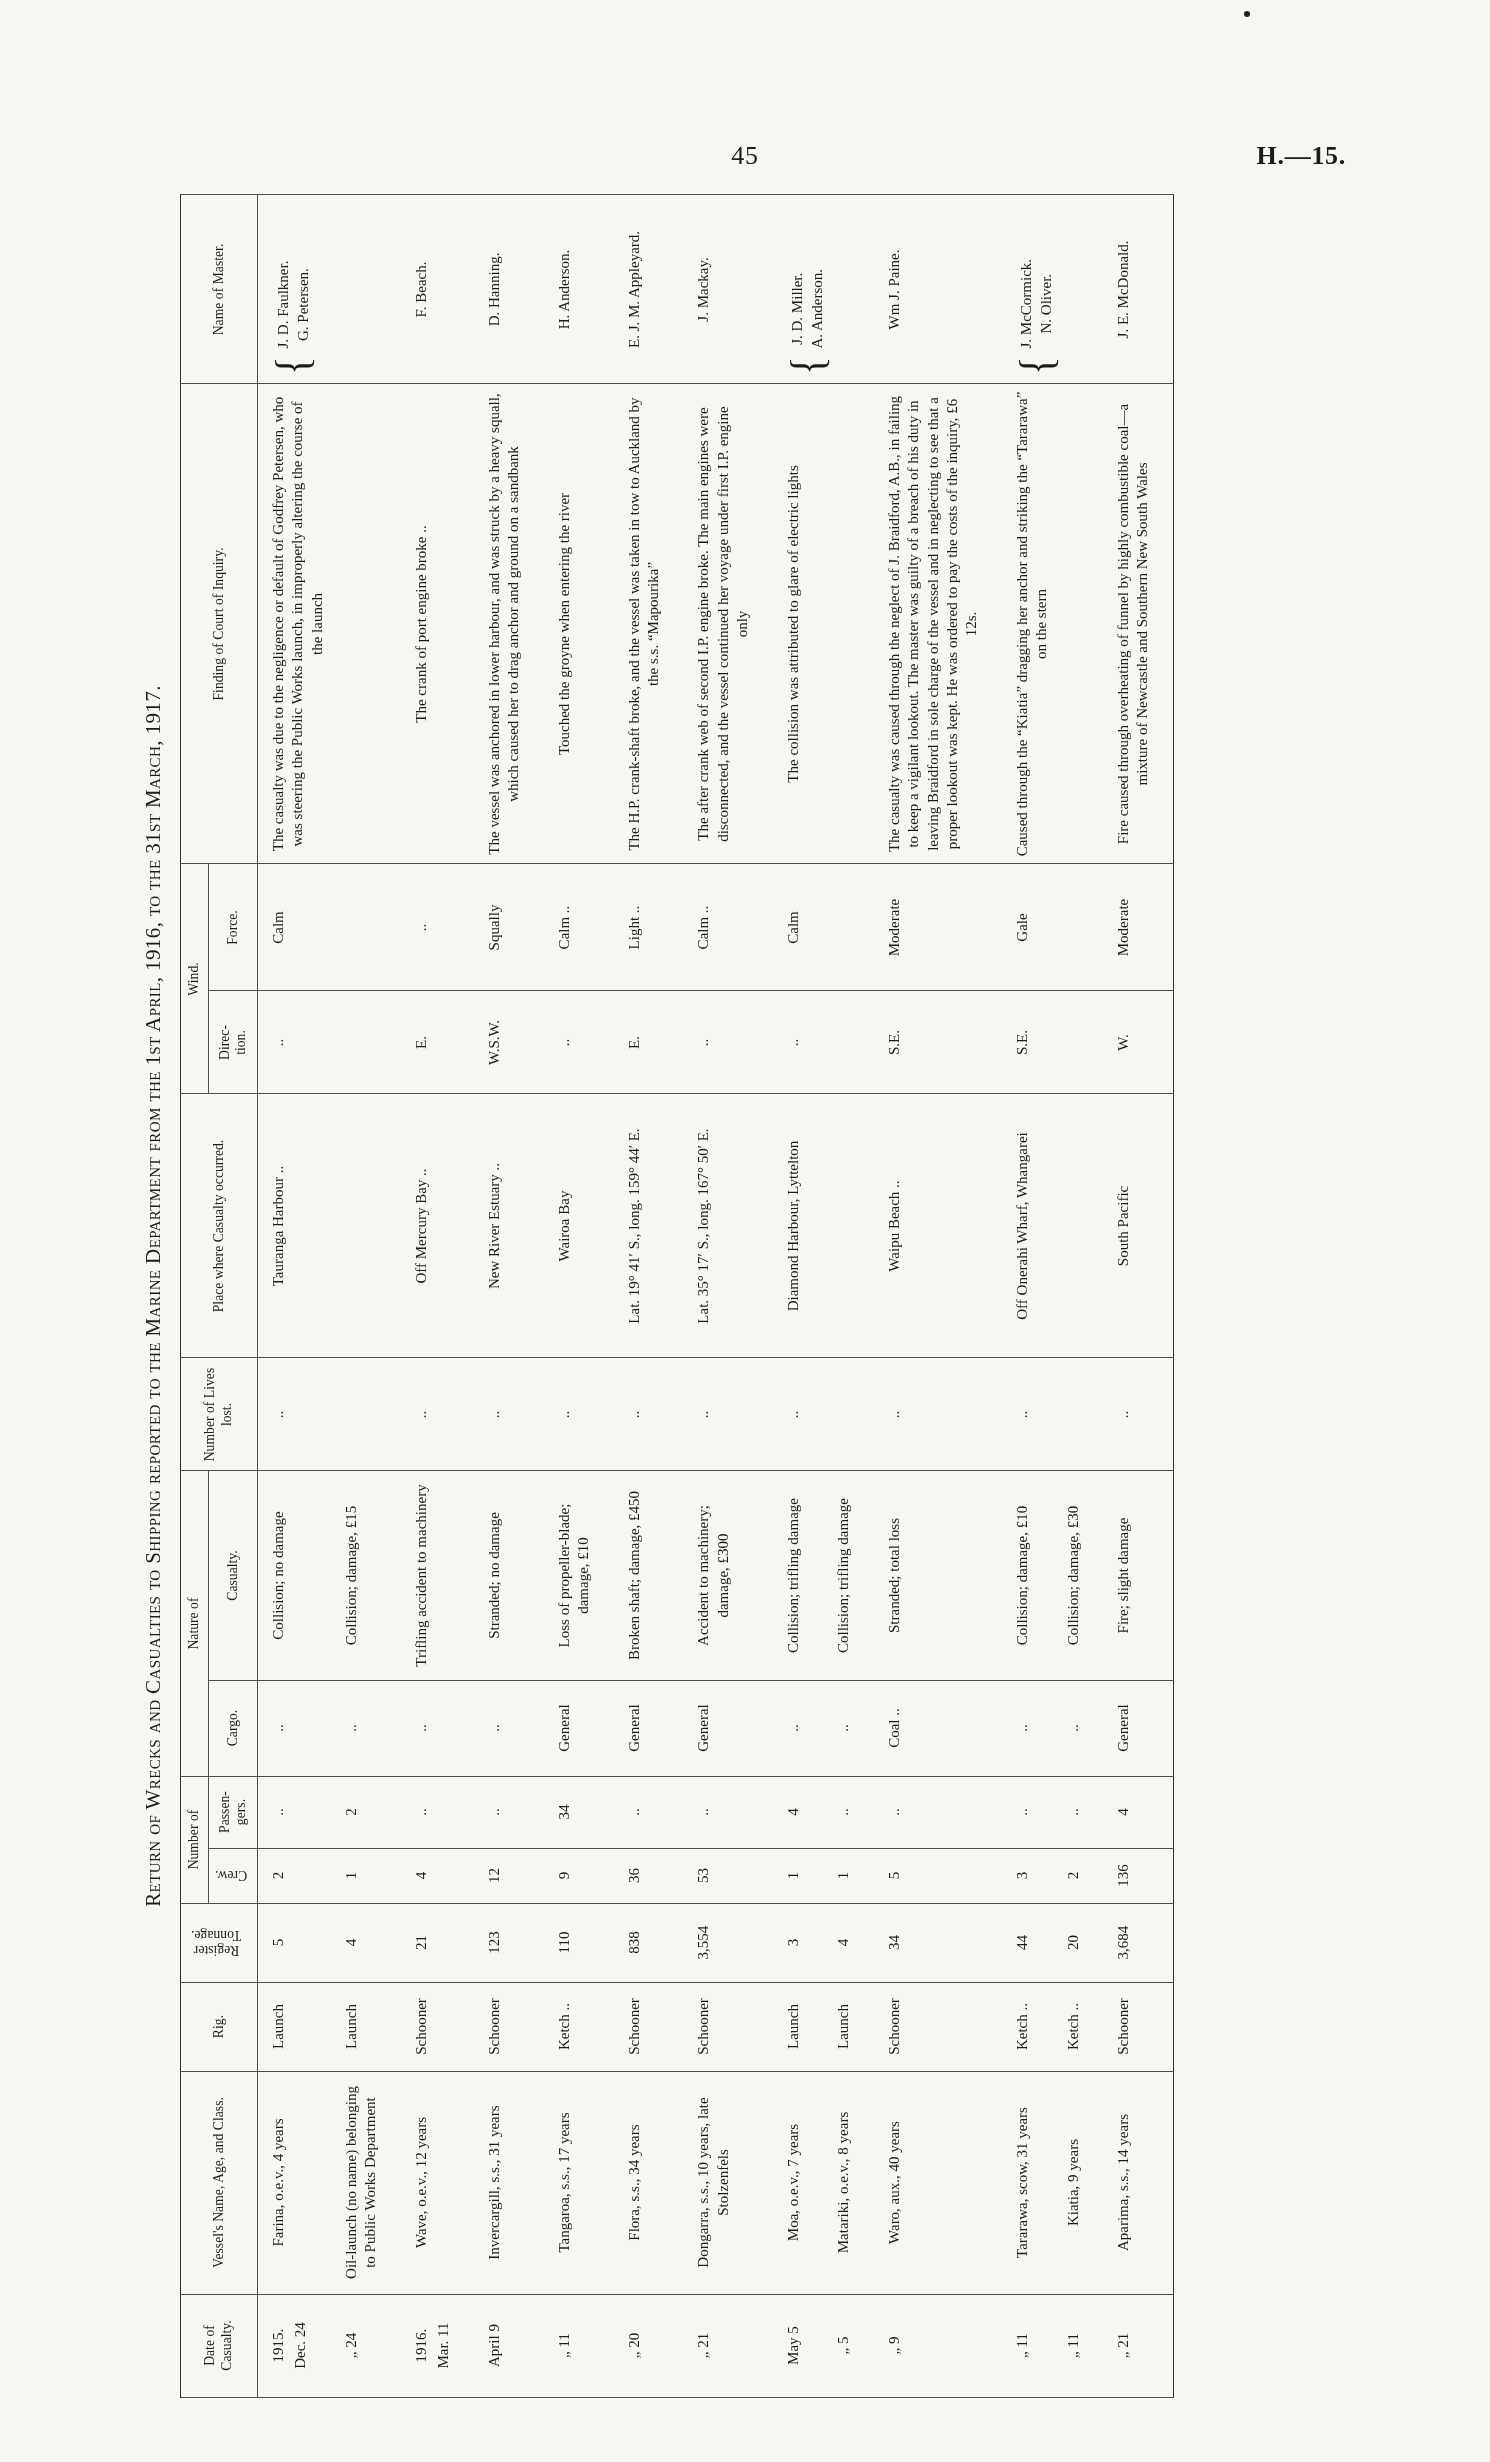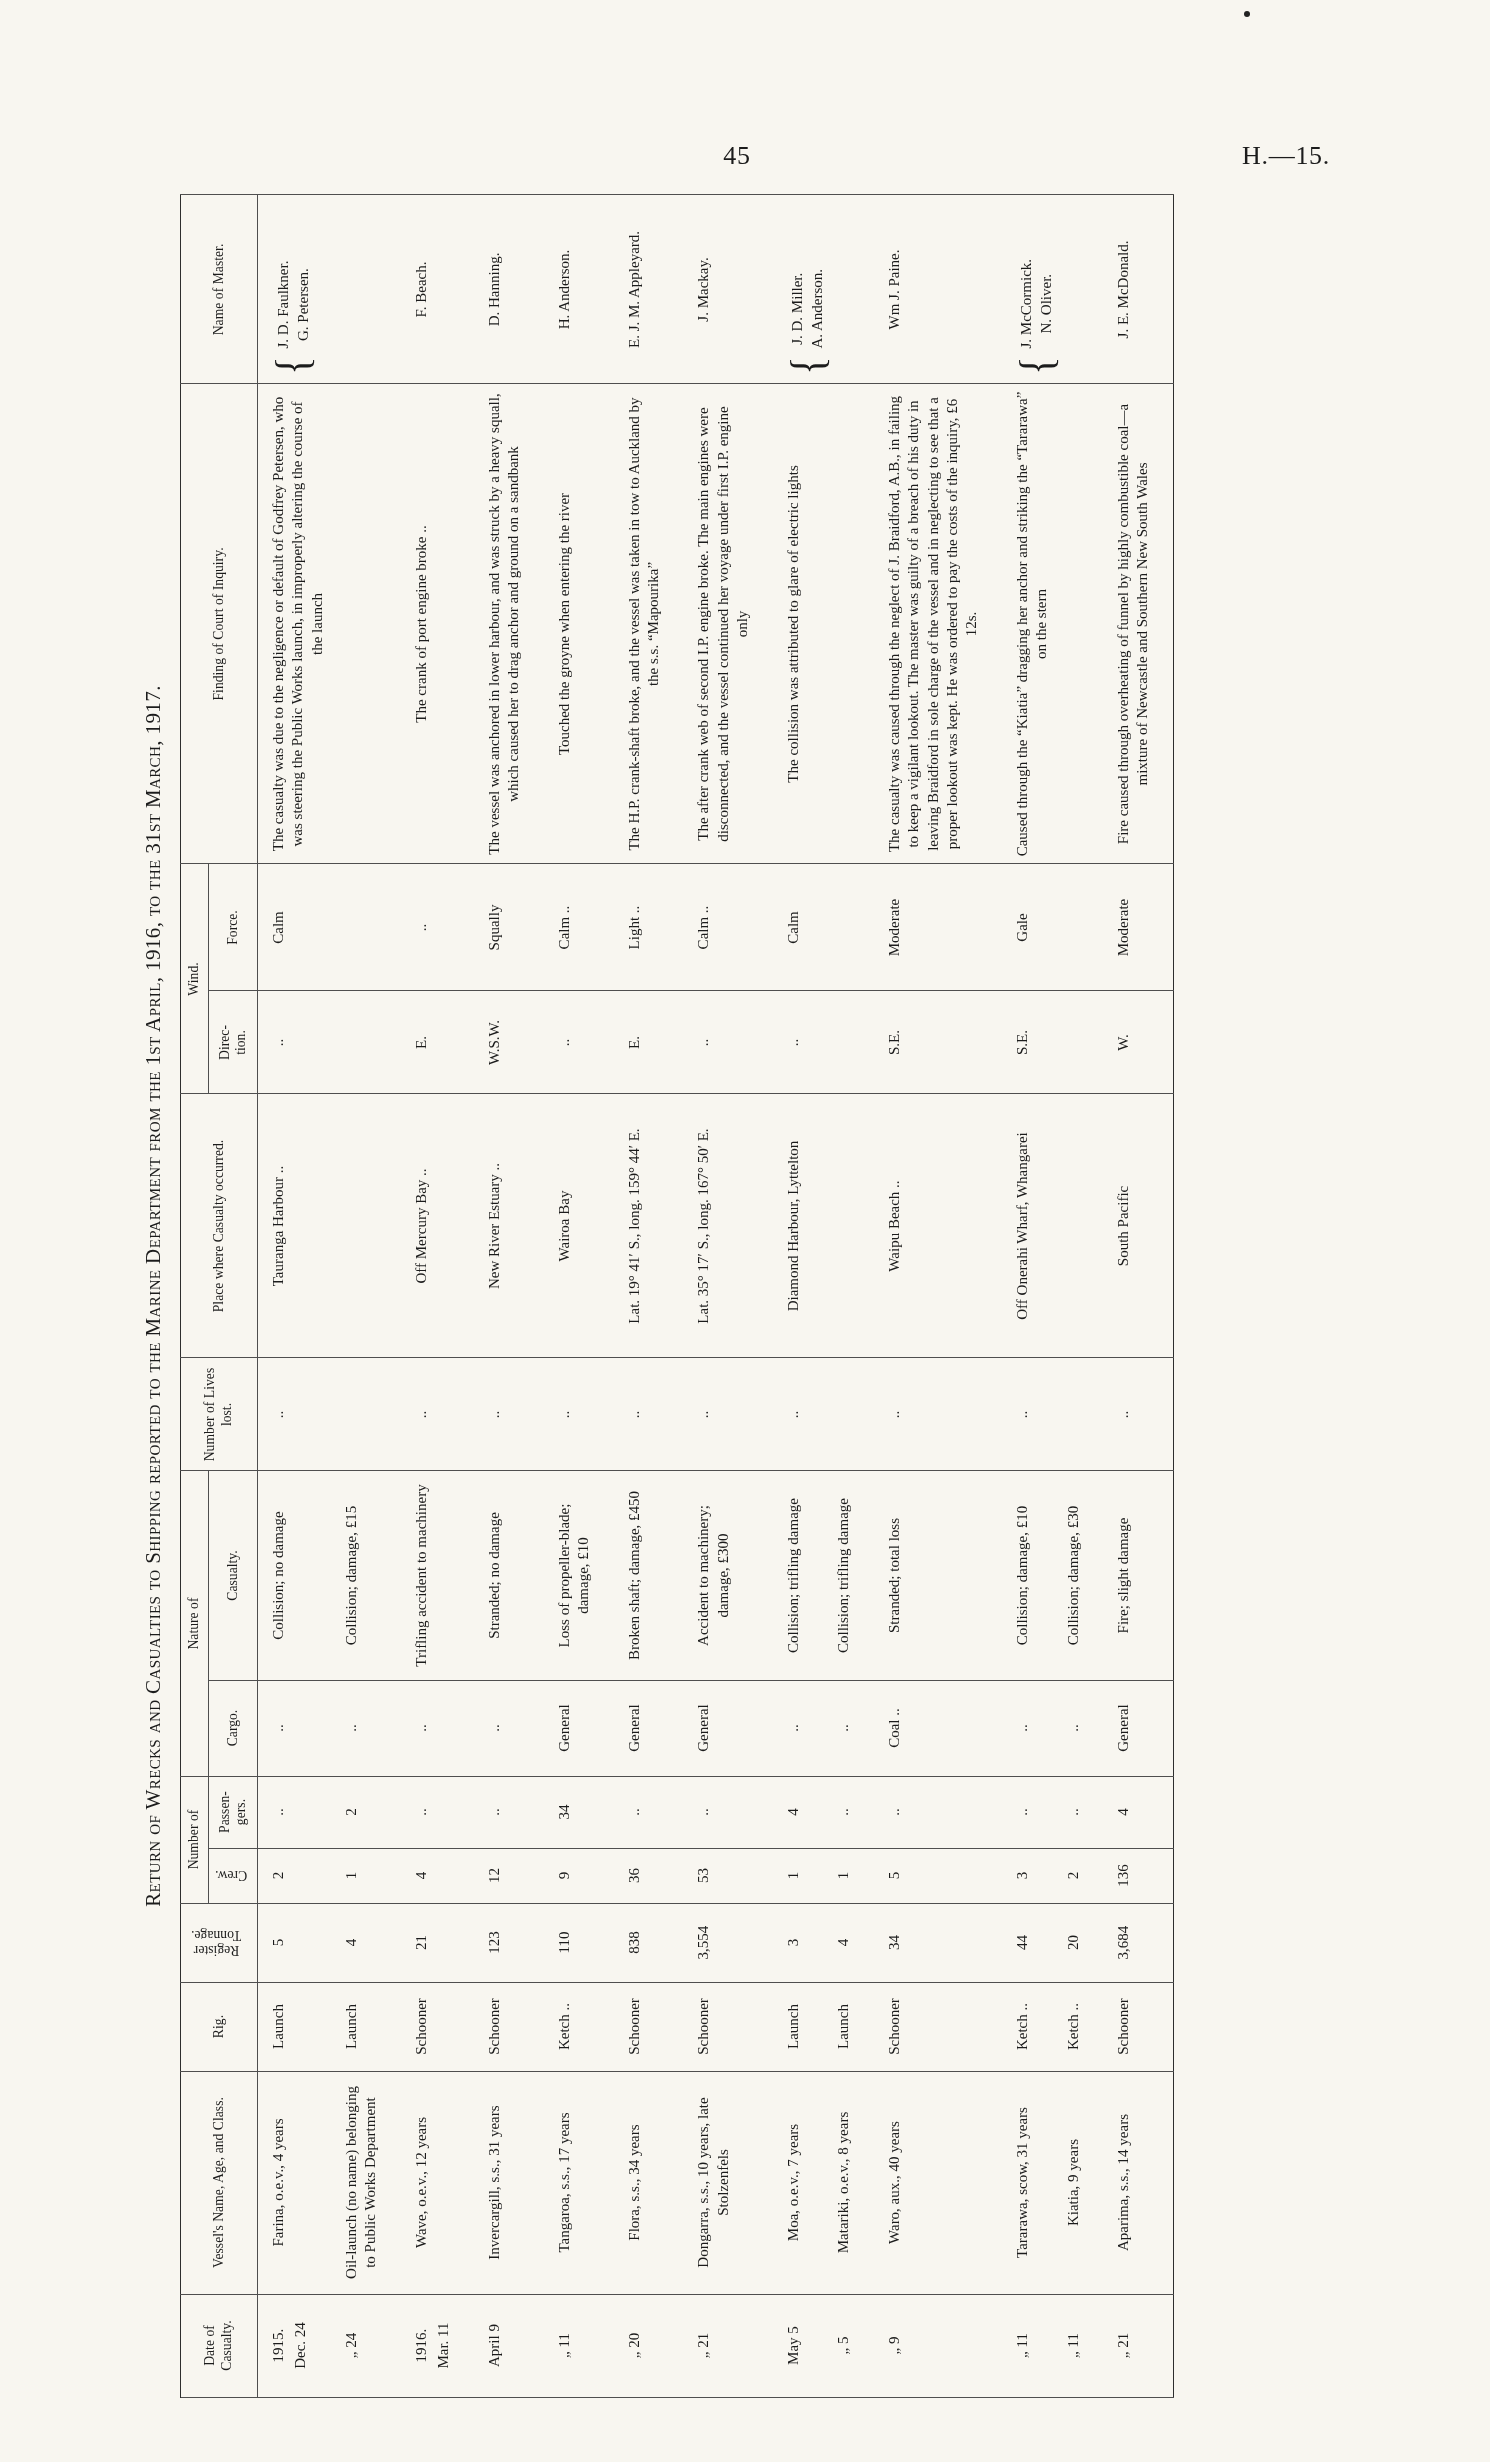--- a/index.html
+++ b/index.html
@@ -8,34 +8,34 @@
     width: 1490px;
     height: 2462px;
     background: #f8f6f0;
     color: #1c1c1c;
     font-family: "Liberation Serif", "DejaVu Serif", serif;
     overflow: hidden;
   }
   
   .page-head {
     position: absolute;
-    top: 141px; left: 0; right: 16px;
+    top: 141px; left: 0; right: 0;
     height: 41px;
     padding-left: 21px;
   }
   .page-number {
     position: absolute; left: 0; right: 0;
     text-align: center;
     font-size: 26px;
     letter-spacing: 0.7px;
   }
   .doc-ref {
     position: absolute; right: 144px; top: 0;
     font-size: 26px;
-    font-weight: 400;
+    font-weight: 700;
     letter-spacing: 0.7px;
   }
   .ink-dot {
     position: absolute;
     left: 1244px; top: 11px;
     width: 6.2px; height: 6.2px;
     border-radius: 50%;
     background: #222;
   }
 

